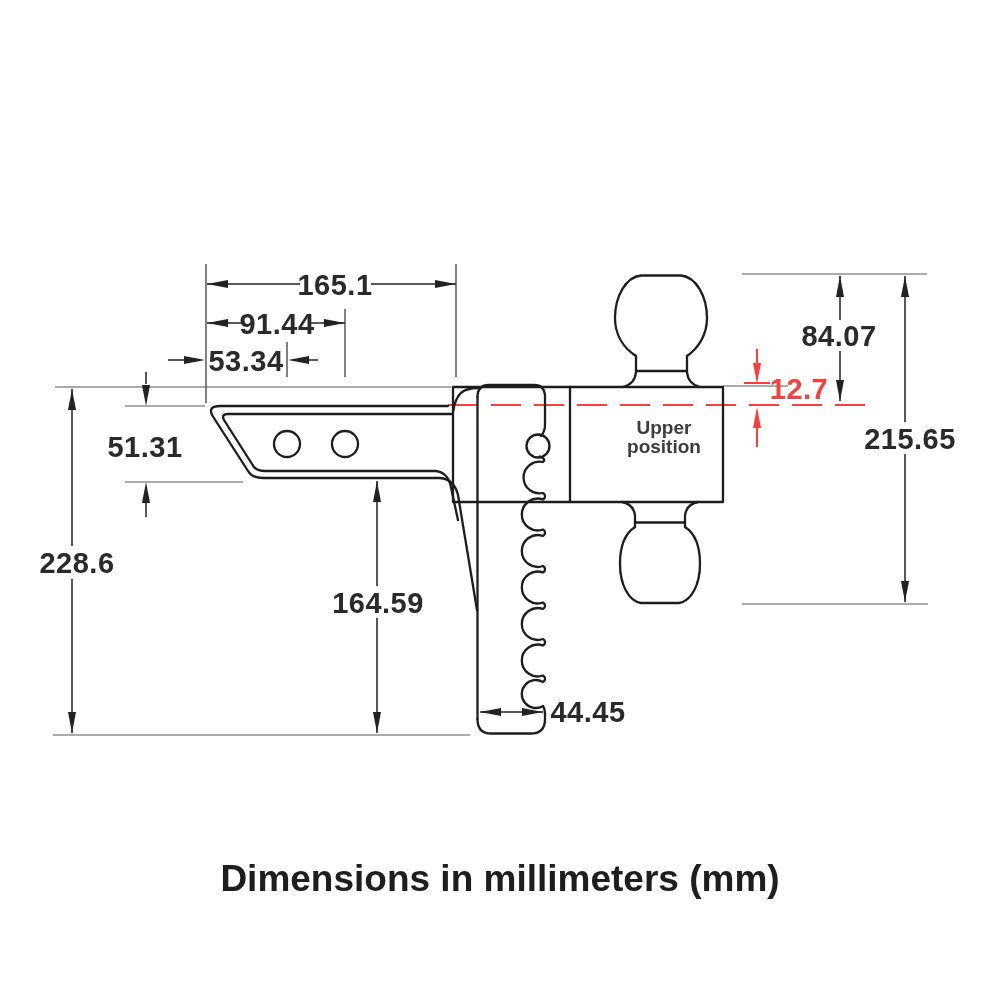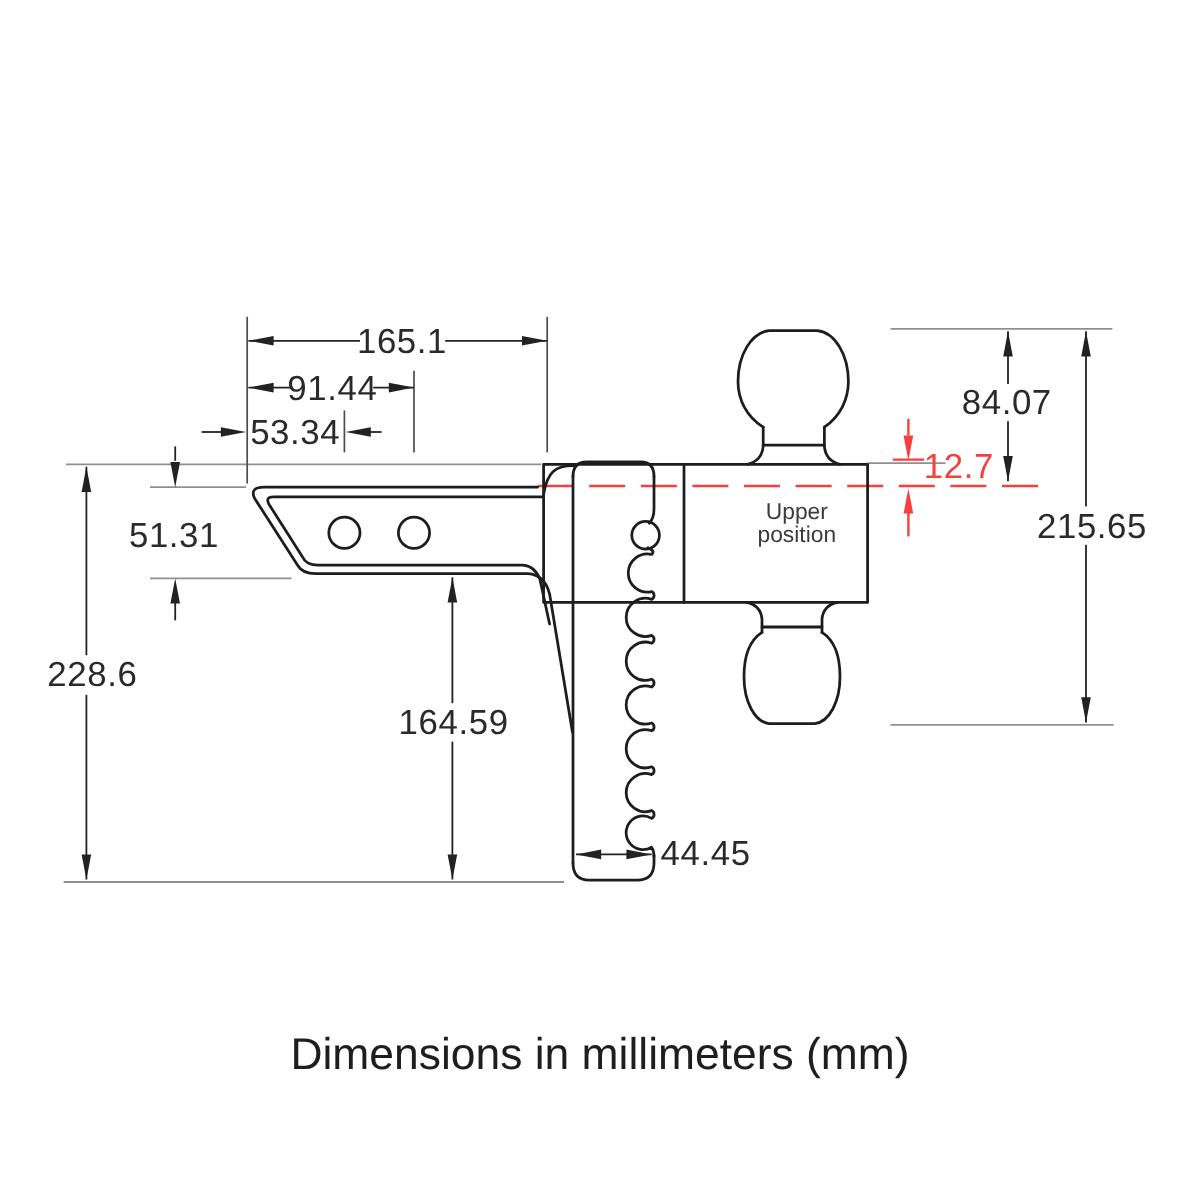--- a/index.html
+++ b/index.html
@@ -1,17 +1,17 @@
 <!DOCTYPE html>
 <html><head>
 <meta charset="utf-8">
 <style>
   html,body{margin:0;padding:0;background:#ffffff;}
   .canvas{position:relative;width:1000px;height:1000px;background:#ffffff;overflow:hidden;
-          font-family:"Liberation Sans", sans-serif;}
+          font-family:"Liberation Sans", sans-serif;font-weight:bold;}
   svg{position:absolute;left:0;top:0;}
   .dim-text{font-family:"Liberation Sans", sans-serif;font-size:29px;fill:#2a2a2a;letter-spacing:0.5px;}
   .dim-text-red{font-family:"Liberation Sans", sans-serif;font-size:29px;fill:#f7403d;letter-spacing:0.5px;}
   .note-text{font-family:"Liberation Sans", sans-serif;font-size:19px;fill:#3c3c3c;}
   .caption-text{font-family:"Liberation Sans", sans-serif;font-size:37px;fill:#1e1e1e;}
   .part{stroke:#1d1d1d;stroke-width:2.3;fill:none;stroke-linecap:round;stroke-linejoin:round;}
   .dim{stroke:#222222;stroke-width:1.5;fill:none;}
   .arrow{fill:#222222;stroke:none;}
   .arrow-red{fill:#f7403d;stroke:none;}
   .dim-red{stroke:#f7403d;stroke-width:2;fill:none;}

